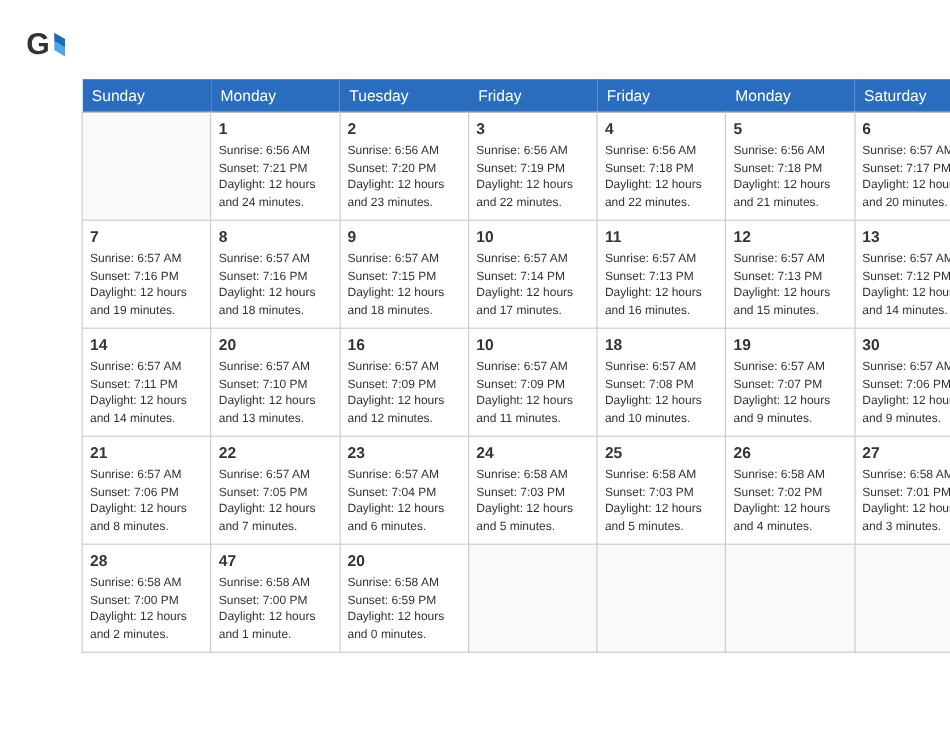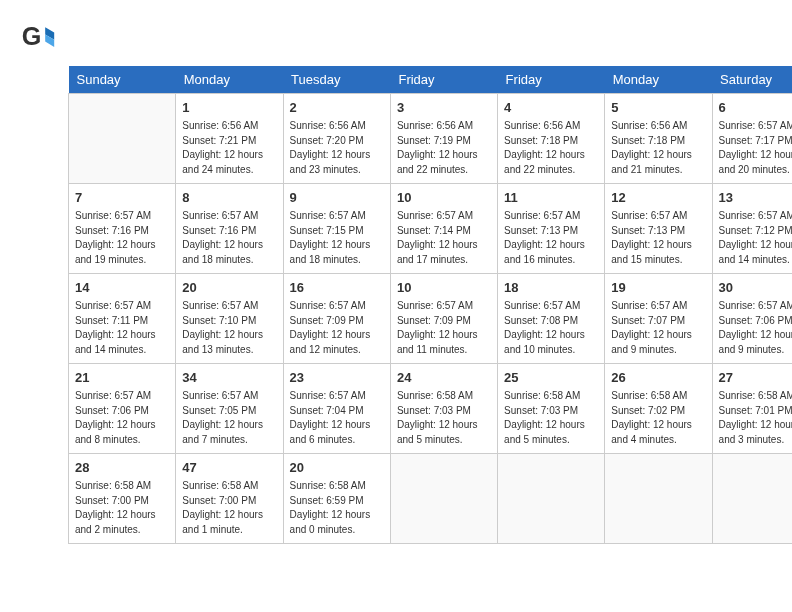--- a/index.html
+++ b/index.html
@@ -263,21 +263,21 @@
       </tr>
       <tr>
         <td>
           <span class="day-number">21</span>
           <div class="day-info" style="white-space: pre-line;">Sunrise: 6:57 AM
 Sunset: 7:06 PM
 Daylight: 12 hours
 and 8 minutes.</div>
         </td>
         <td>
-          <span class="day-number">34</span>
+          <span class="day-number">22</span>
           <div class="day-info" style="white-space: pre-line;">Sunrise: 6:57 AM
 Sunset: 7:05 PM
 Daylight: 12 hours
 and 7 minutes.</div>
         </td>
         <td>
           <span class="day-number">23</span>
           <div class="day-info" style="white-space: pre-line;">Sunrise: 6:57 AM
 Sunset: 7:04 PM
 Daylight: 12 hours

